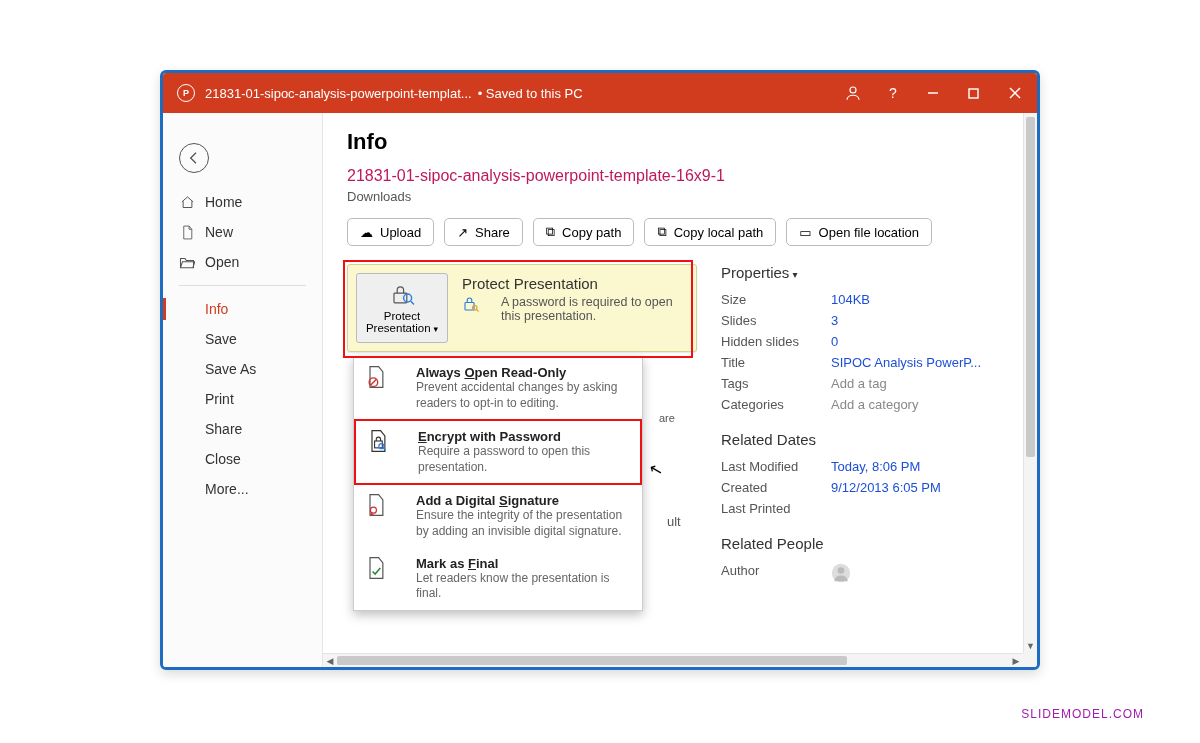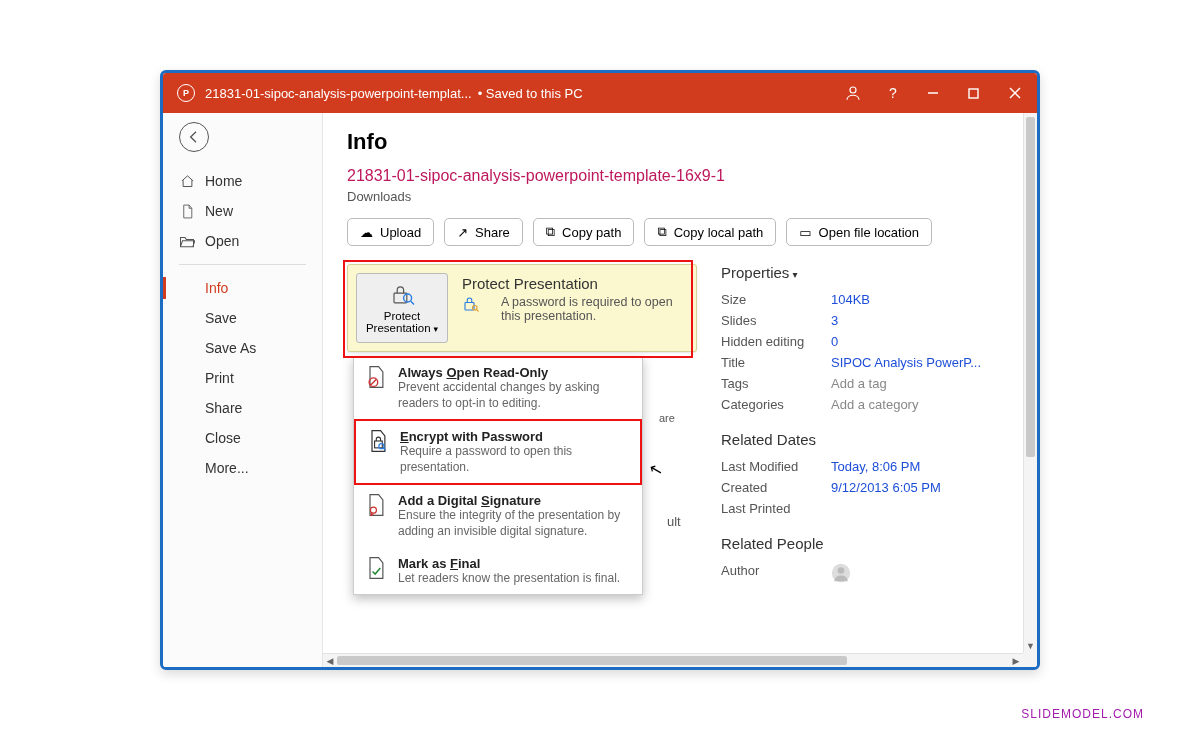--- a/index.html
+++ b/index.html
@@ -8,21 +8,21 @@
   
   .titlebar { height: 40px; background: #d13c1f; display:flex; align-items:center; color:#fff; font-size:13px; }
   .tb-icon { width: 18px; height:18px; margin:0 10px 0 14px; border:1.5px solid #fff; border-radius:50%; display:flex; align-items:center; justify-content:center; font-size:9px; font-weight:bold;}
   .tb-file { flex:0 0 auto; }
   .tb-saved { margin-left:6px; }
   .tb-spacer { flex:1; }
   .tb-btn { width:40px; height:40px; display:flex; align-items:center; justify-content:center; font-size:14px; cursor:pointer; }
   .tb-btn.wide{width:44px;}
   
   .body-area { display:flex; height:calc(100% - 40px); }
-  .sidebar { width: 160px; background:#fbfbfb; border-right:1px solid #e5e5e5; padding-top:5px; }
+  .sidebar { width: 160px; background:#fbfbfb; border-right:1px solid #e5e5e5; padding-top:26px; }
   .back-btn { width:30px; height:30px; border:1.5px solid #555; border-radius:50%; margin:4px 0 14px 16px; display:flex; align-items:center; justify-content:center; font-size:16px; cursor:pointer; }
   .sb-item { display:flex; align-items:center; gap:10px; padding:7px 16px; font-size:14px; color:#333; cursor:pointer;}
   .sb-item .icon{width:16px; display:inline-flex; align-items:center; justify-content:center;}
   .sb-divider { height:1px; background:#ddd; margin:8px 16px; }
   .sb-item.active { color:#d13c1f; position:relative;}
   .sb-item.active::before{content:""; position:absolute; left:0; top:4px; bottom:4px; width:3px; background:#d13c1f;}
   .content { flex:1; position:relative; overflow:hidden; }
   .content-inner{ padding: 16px 24px 0 24px; height:100%; overflow:hidden;}
   h1.info { font-size:22px; font-weight:600; margin-bottom:12px;}
   .filename { color:#be185d; font-size:16px; margin-bottom:4px;}
@@ -36,21 +36,21 @@
   
   .protect-card { border:1px solid #d7d29a; background:#fbf7cf; display:flex; padding:8px; border-radius:3px; box-shadow:0 1px 2px rgba(0,0,0,0.1);}
   .protect-btn { width:92px; border:1px solid #bbb; background:#efefef; border-radius:3px; display:flex; flex-direction:column; align-items:center; justify-content:center; padding:8px 16px; cursor:pointer; font-size:11.5px; text-align:center; gap:4px;}
   .protect-btn .chev{font-size:9px; margin-left:3px;}
   .protect-text{ padding:2px 4px 2px 14px;}
   .protect-text .title{font-size:15px; color:#333; margin-bottom:3px;}
   .protect-text .desc{font-size:12.5px; color:#555; display:flex; gap:21px;}
   .red-box-1{ position:absolute; border:2px solid #e11; z-index:5; pointer-events:none;}
   
   .menu { position:absolute; top:92px; left:6px; width:290px; background:#fff; border:1px solid #ccc; box-shadow:0 4px 10px rgba(0,0,0,0.25); z-index:3;}
-  .menu-item { display:flex; gap:10px; padding:8px 10px; cursor:pointer;}
+  .menu-item { display:flex; gap:28px; padding:8px 10px; cursor:pointer;}
   .menu-item .micon{ width:24px; flex:0 0 24px; display:flex; align-items:flex-start; justify-content:center;}
   .menu-item .mtext .mtitle{ font-size:13px; font-weight:600; color:#222;}
   .menu-item .mtext .mtitle u{text-decoration:underline;}
   .menu-item .mtext .mdesc{ font-size:12px; color:#666; line-height:1.3;}
   .menu-item.boxed{ border:2px solid #e11; }
   .cursor-arrow{ position:absolute; left:302px; top:196px; font-size:16px; color:#000; z-index:4; transform:rotate(-15deg);}
   
   .prop-heading{ font-size:15px; color:#333; margin-bottom:8px;}
   .prop-heading .chev{font-size:10px; margin-left:3px;}
   .prop-row{ display:flex; font-size:13px; padding:3px 0;}
@@ -298,21 +298,21 @@
             <div class="prop-heading"><span>Properties</span><span class="chev">▾</span></div>
             <div class="prop-row">
                 <span class="plabel">Size</span>
                 <span class="pval">104KB</span>
               </div>
             <div class="prop-row">
                 <span class="plabel">Slides</span>
                 <span class="pval">3</span>
               </div>
             <div class="prop-row">
-                <span class="plabel">Hidden editing</span>
+                <span class="plabel">Hidden slides</span>
                 <span class="pval">0</span>
               </div>
             <div class="prop-row">
                 <span class="plabel">Title</span>
                 <span class="pval">SIPOC Analysis PowerP...</span>
               </div>
             <div class="prop-row">
                 <span class="plabel">Tags</span>
                 <span class="pval placeholder">Add a tag</span>
               </div>

